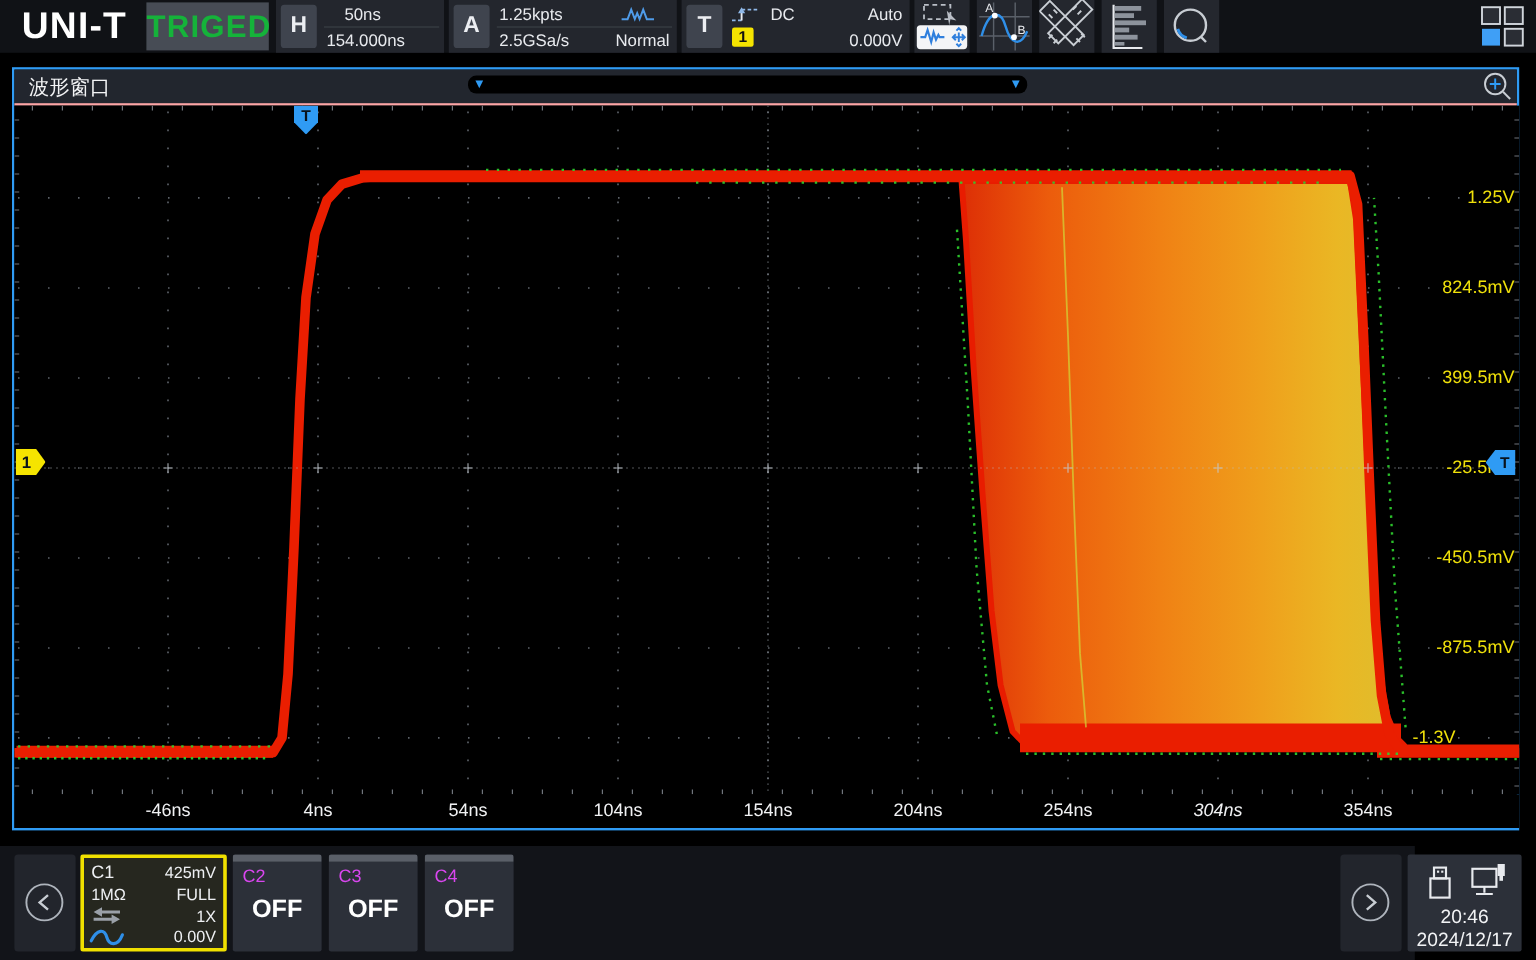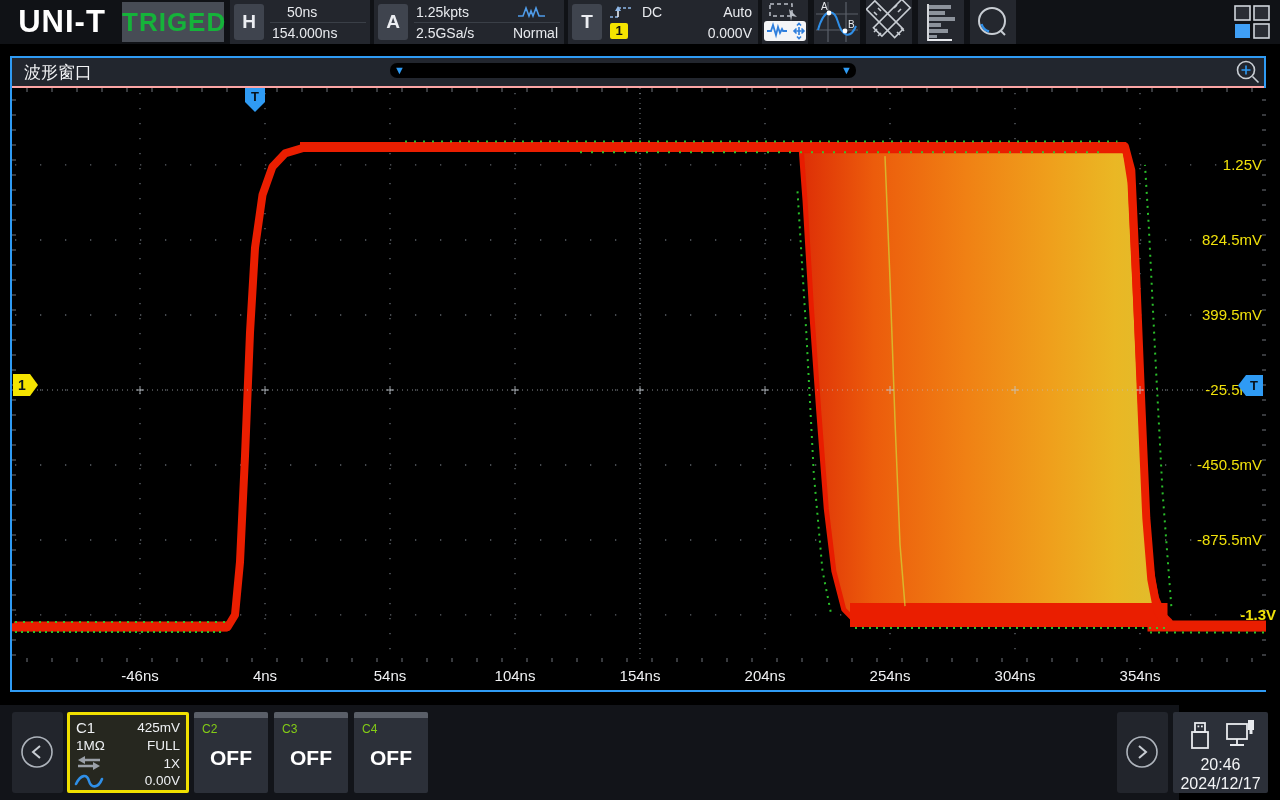--- a/index.html
+++ b/index.html
@@ -33,21 +33,21 @@
   #xaxisrow{left:12px;top:662px;width:1254px;height:28px;background:#000;}
   .xlab{top:5px;width:84px;text-align:center;color:#f0f1f3;font-size:15px;}
   .ylab{color:#f0e10a;font-size:15px;height:18px;line-height:18px;text-align:right;width:100px;}
   .marker{color:#09131c;font-weight:bold;text-align:center;}
 
   
   #bottombar{left:0;top:705px;width:1179px;height:95px;background:#121419;}
   .navbtn{top:7px;width:51px;height:81px;background:#22252c;border-radius:3px;}
   .chpanel{top:7px;height:81px;background:#2c3039;border-radius:2px;overflow:hidden;}
   .chstrip{left:0;top:0;width:100%;height:6px;background:#5a5f68;}
-  .chname{left:8px;top:10px;color:#84cc16;font-size:12px;}
+  .chname{left:8px;top:10px;color:#d946ef;font-size:15px;}
   .choff{left:0;top:34px;width:100%;text-align:center;color:#fff;font-weight:bold;font-size:21px;}
   #c1panel{left:67px;top:7px;width:122px;height:81px;background:#26271f;border:3px solid #f0e000;
     border-radius:2px;box-sizing:border-box;}
   .c1l{left:6px;color:#eef0f3;font-size:13.5px;line-height:18px;}
   .c1r{right:6px;color:#eef0f3;font-size:13.5px;line-height:18px;text-align:right;}
   #clockpanel{left:1173px;top:7px;width:95px;height:81px;background:#2c3039;border-radius:2px;}
   .clocktxt{width:100%;text-align:center;color:#f2f3f5;font-size:16px;}
 </style>
 </head>
 <body>
@@ -206,31 +206,31 @@
         <path d="M124 302.0h8M128 298v8M249 302.0h8M253 298v8M374 302.0h8M378 298v8M499 302.0h8M503 298v8M624 302.0h8M628 298v8M749 302.0h8M753 298v8M874 302.0h8M878 298v8M999 302.0h8M1003 298v8M1124 302.0h8M1128 298v8" stroke="#c3c9cf" stroke-width="1" opacity="0.8"></path>
       </svg>
   </div>
 
   <div class="abs ylab" style="left:1162px;top:156px;">1.25V</div>
   <div class="abs ylab" style="left:1162px;top:231px;">824.5mV</div>
   <div class="abs ylab" style="left:1162px;top:306px;">399.5mV</div>
   <div class="abs ylab" style="left:1162px;top:381px;">-25.5mV</div>
   <div class="abs ylab" style="left:1162px;top:456px;">-450.5mV</div>
   <div class="abs ylab" style="left:1162px;top:531px;">-875.5mV</div>
-  <div class="abs ylab" style="left:1176px;top:606px;font-weight:bold;">-1.3V</div>
+  <div class="abs ylab" style="left:1113px;top:606px;">-1.3V</div>
 
   <div id="xaxisrow" class="abs">
     <div class="abs xlab" style="left:86px;">-46ns</div>
     <div class="abs xlab" style="left:211px;">4ns</div>
     <div class="abs xlab" style="left:336px;">54ns</div>
     <div class="abs xlab" style="left:461px;">104ns</div>
     <div class="abs xlab" style="left:586px;">154ns</div>
     <div class="abs xlab" style="left:711px;">204ns</div>
     <div class="abs xlab" style="left:836px;">254ns</div>
-    <div class="abs xlab" style="left:961px;">304ns</div>
+    <div class="abs xlab" style="left:961px;font-style:italic;">304ns</div>
     <div class="abs xlab" style="left:1086px;">354ns</div>
   </div>
 
   <div class="abs marker" style="left:245px;top:88px;width:20px;height:24px;background:#2f9bf4;
        clip-path:polygon(0 0,100% 0,100% 58%,50% 100%,0 58%);font-size:13px;line-height:17px;">T</div>
   <div class="abs marker" style="left:13px;top:374px;width:25px;height:22px;background:#f5e400;
        clip-path:polygon(0 0,68% 0,100% 50%,68% 100%,0 100%);font-size:14px;line-height:22px;text-indent:-7px;">1</div>
   <div class="abs marker" style="left:1238px;top:375px;width:25px;height:21px;background:#2f9bf4;
        clip-path:polygon(32% 0,100% 0,100% 100%,32% 100%,0 50%);font-size:13px;line-height:21px;text-indent:7px;">T</div>
 

